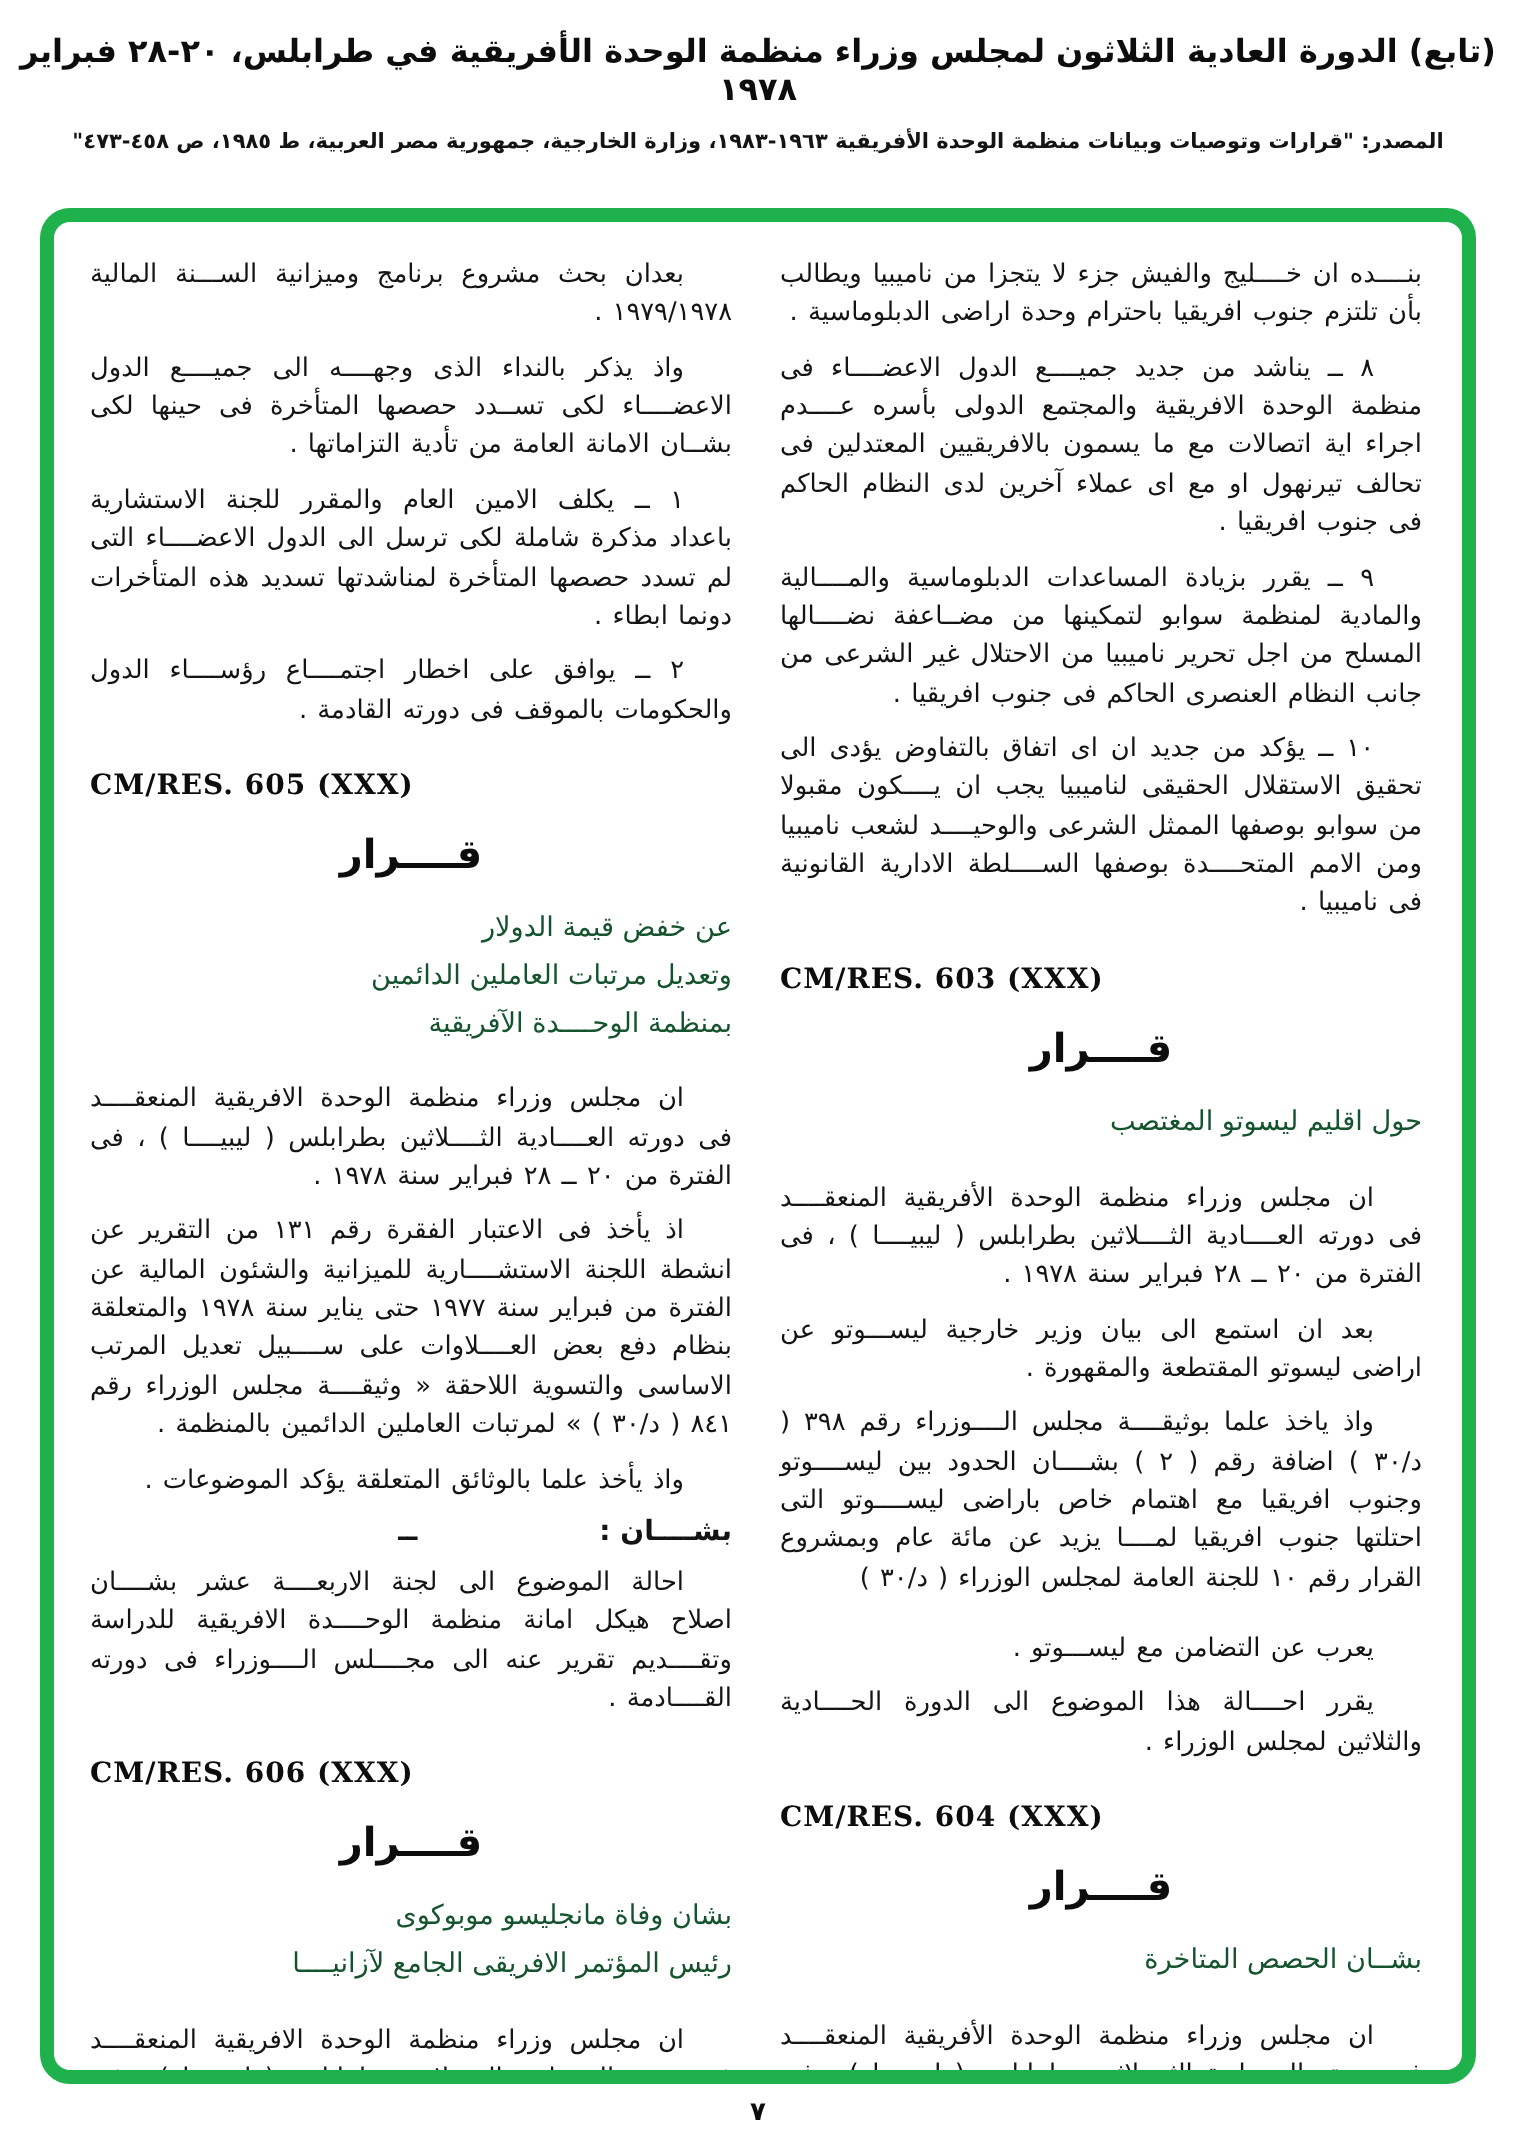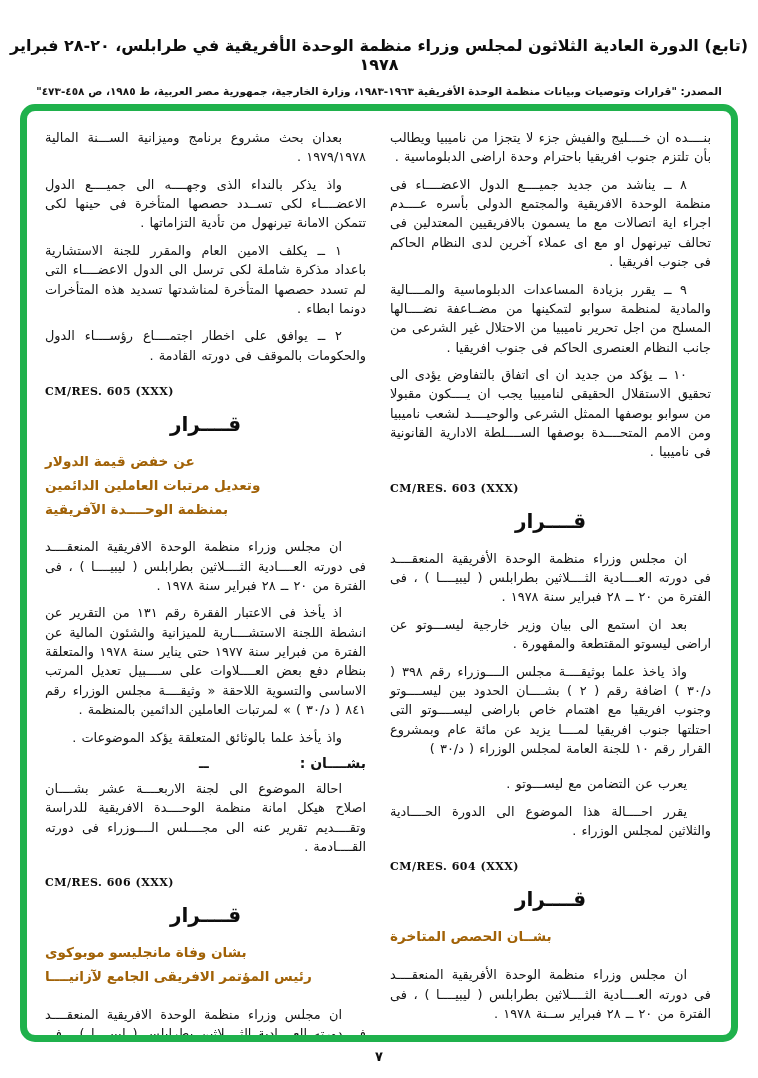--- a/index.html
+++ b/index.html
@@ -6,21 +6,21 @@
   html,body { width:758px; height:1078px; }
   body {
     background:#ffffff;
     font-family:"DejaVu Sans", "Liberation Sans", sans-serif;
     color:#141414;
     position:relative;
     overflow:hidden;
   }
   .page { position:relative; width:758px; height:1078px; background:#ffffff; }
 
-  .doc-header { text-align:center; padding-top:36px; direction:rtl; }
+  .doc-header { text-align:center; padding-top:16px; direction:rtl; }
   .doc-title  { font-size:16px; font-weight:bold; color:#0d0d0d; letter-spacing:0.2px; }
   .doc-source { font-size:10.5px; font-weight:bold; margin-top:11px; color:#141414; }
 
   .content-frame {
     position:absolute; left:20px; top:104px;
     width:718px; height:938px;
     border:7px solid #1fb14c; border-radius:15px;
     padding:17px 20px 8px 18px;
     background:#ffffff;
     overflow:hidden;
@@ -34,31 +34,31 @@
     text-indent:24px;
     margin-bottom:8px;
     word-spacing:1px;
   }
   .no-indent { text-indent:0; }
   .gap-top { margin-top:16px; }
 
   .res-number {
     direction:ltr; text-align:left;
     font-family:"DejaVu Serif", "Liberation Serif", serif;
-    font-weight:bold; font-size:11px; letter-spacing:0.5px;
+    font-weight:bold; font-size:14px; letter-spacing:0.5px;
     margin:20px 0 6px 0; color:#0d0d0d;
   }
   .res-heading {
     text-align:center; font-weight:bold; font-size:20px;
     margin:14px 0 14px 0; color:#0d0d0d;
   }
   .res-subtitle {
-    text-align:left; font-weight:bold; font-size:13.6px;
+    text-align:right; font-weight:normal; font-size:13.6px;
     line-height:1.75; white-space:pre-line;
-    margin-bottom:10px; color:#a16207;
+    margin-bottom:10px; color:#14532d;
   }
   .decides {
     direction:rtl; display:flex; align-items:center;
     font-weight:bold; font-size:14px;
     margin:4px 0 8px 0;
   }
   .decides .dash { margin-right:91px; font-weight:bold; }
 
   .page-number {
     position:absolute; bottom:14px; left:0; width:100%;
@@ -77,33 +77,34 @@
 
   <div class="content-frame">
     <div class="columns">
       <div class="col">
           <div class="para no-indent">بنــــده ان خــــليج والفيش جزء لا يتجزا من ناميبيا ويطالب بأن تلتزم جنوب افريقيا باحترام وحدة اراضى الدبلوماسية .</div>
           <div class="para">٨ ــ يناشد من جديد جميــــع الدول الاعضــــاء فى منظمة الوحدة الافريقية والمجتمع الدولى بأسره عــــدم اجراء اية اتصالات مع ما يسمون بالافريقيين المعتدلين فى تحالف تيرنهول او مع اى عملاء آخرين لدى النظام الحاكم فى جنوب افريقيا .</div>
           <div class="para">٩ ــ يقرر بزيادة المساعدات الدبلوماسية والمــــالية والمادية لمنظمة سوابو لتمكينها من مضــاعفة نضــــالها المسلح من اجل تحرير ناميبيا من الاحتلال غير الشرعى من جانب النظام العنصرى الحاكم فى جنوب افريقيا .</div>
           <div class="para">١٠ ــ يؤكد من جديد ان اى اتفاق بالتفاوض يؤدى الى تحقيق الاستقلال الحقيقى لناميبيا يجب ان يــــكون مقبولا من سوابو بوصفها الممثل الشرعى والوحيــــد لشعب ناميبيا ومن الامم المتحــــدة بوصفها الســــلطة الادارية القانونية فى ناميبيا .</div>
           <div class="res-number">CM/RES. 603 (XXX)</div>
           <div class="res-heading">قــــرار</div>
+          <div class="res-subtitle">حول اقليم ليسوتو المغتصب</div>
           <div class="para gap-top">ان مجلس وزراء منظمة الوحدة الأفريقية المنعقــــد فى دورته العــــادية الثــــلاثين بطرابلس ( ليبيــــا ) ، فى الفترة من ٢٠ ــ ٢٨ فبراير سنة ١٩٧٨ .</div>
           <div class="para">بعد ان استمع الى بيان وزير خارجية ليســـوتو عن اراضى ليسوتو المقتطعة والمقهورة .</div>
           <div class="para">واذ ياخذ علما بوثيقــــة مجلس الــــوزراء رقم ٣٩٨ ( د/٣٠ ) اضافة رقم ( ٢ ) بشــــان الحدود بين ليســــوتو وجنوب افريقيا مع اهتمام خاص باراضى ليســــوتو التى احتلتها جنوب افريقيا لمــــا يزيد عن مائة عام وبمشروع القرار رقم ١٠ للجنة العامة لمجلس الوزراء ( د/٣٠ )</div>
           <div class="para gap-top">يعرب عن التضامن مع ليســـوتو .</div>
           <div class="para">يقرر احــــالة هذا الموضوع الى الدورة الحــــادية والثلاثين لمجلس الوزراء .</div>
           <div class="res-number">CM/RES. 604 (XXX)</div>
           <div class="res-heading">قــــرار</div>
           <div class="res-subtitle">بشــان الحصص المتاخرة</div>
           <div class="para gap-top">ان مجلس وزراء منظمة الوحدة الأفريقية المنعقــــد فى دورته العــــادية الثــــلاثين بطرابلس ( ليبيــــا ) ، فى الفترة من ٢٠ ــ ٢٨ فبراير ســنة ١٩٧٨ .</div>
         </div>
       <div class="col">
           <div class="para">بعدان بحث مشروع برنامج وميزانية الســـنة المالية ١٩٧٩/١٩٧٨ .</div>
-          <div class="para">واذ يذكر بالنداء الذى وجهــــه الى جميــــع الدول الاعضــــاء لكى تســدد حصصها المتأخرة فى حينها لكى تتمكن الامانة تيرنهول من تأدية التزاماتها .</div>
+          <div class="para">واذ يذكر بالنداء الذى وجهــــه الى جميــــع الدول الاعضــــاء لكى تســدد حصصها المتأخرة فى حينها لكى بشــان الامانة العامة من تأدية التزاماتها .</div>
           <div class="para">١ ــ يكلف الامين العام والمقرر للجنة الاستشارية باعداد مذكرة شاملة لكى ترسل الى الدول الاعضــــاء التى لم تسدد حصصها المتأخرة لمناشدتها تسديد هذه المتأخرات دونما ابطاء .</div>
           <div class="para">٢ ــ يوافق على اخطار اجتمــــاع رؤســــاء الدول والحكومات بالموقف فى دورته القادمة .</div>
           <div class="res-number">CM/RES. 605 (XXX)</div>
           <div class="res-heading">قــــرار</div>
           <div class="res-subtitle">عن خفض قيمة الدولار
 وتعديل مرتبات العاملين الدائمين
 بمنظمة الوحــــدة الآفريقية</div>
           <div class="para gap-top">ان مجلس وزراء منظمة الوحدة الافريقية المنعقــــد فى دورته العــــادية الثــــلاثين بطرابلس ( ليبيــــا ) ، فى الفترة من ٢٠ ــ ٢٨ فبراير سنة ١٩٧٨ .</div>
           <div class="para">اذ يأخذ فى الاعتبار الفقرة رقم ١٣١ من التقرير عن انشطة اللجنة الاستشــــارية للميزانية والشئون المالية عن الفترة من فبراير سنة ١٩٧٧ حتى يناير سنة ١٩٧٨ والمتعلقة بنظام دفع بعض العــــلاوات على ســــبيل تعديل المرتب الاساسى والتسوية اللاحقة « وثيقــــة مجلس الوزراء رقم ٨٤١ ( د/٣٠ ) » لمرتبات العاملين الدائمين بالمنظمة .</div>
           <div class="para">واذ يأخذ علما بالوثائق المتعلقة يؤكد الموضوعات .</div>

